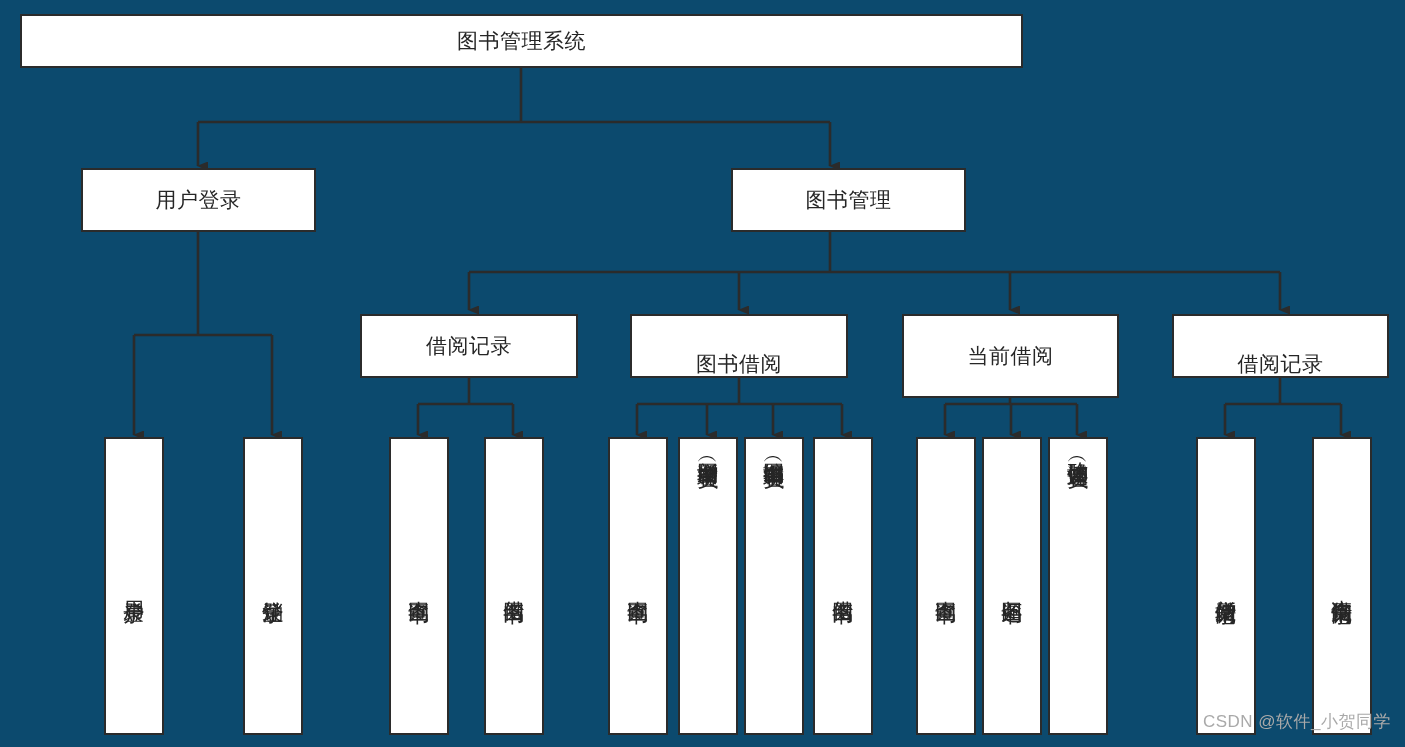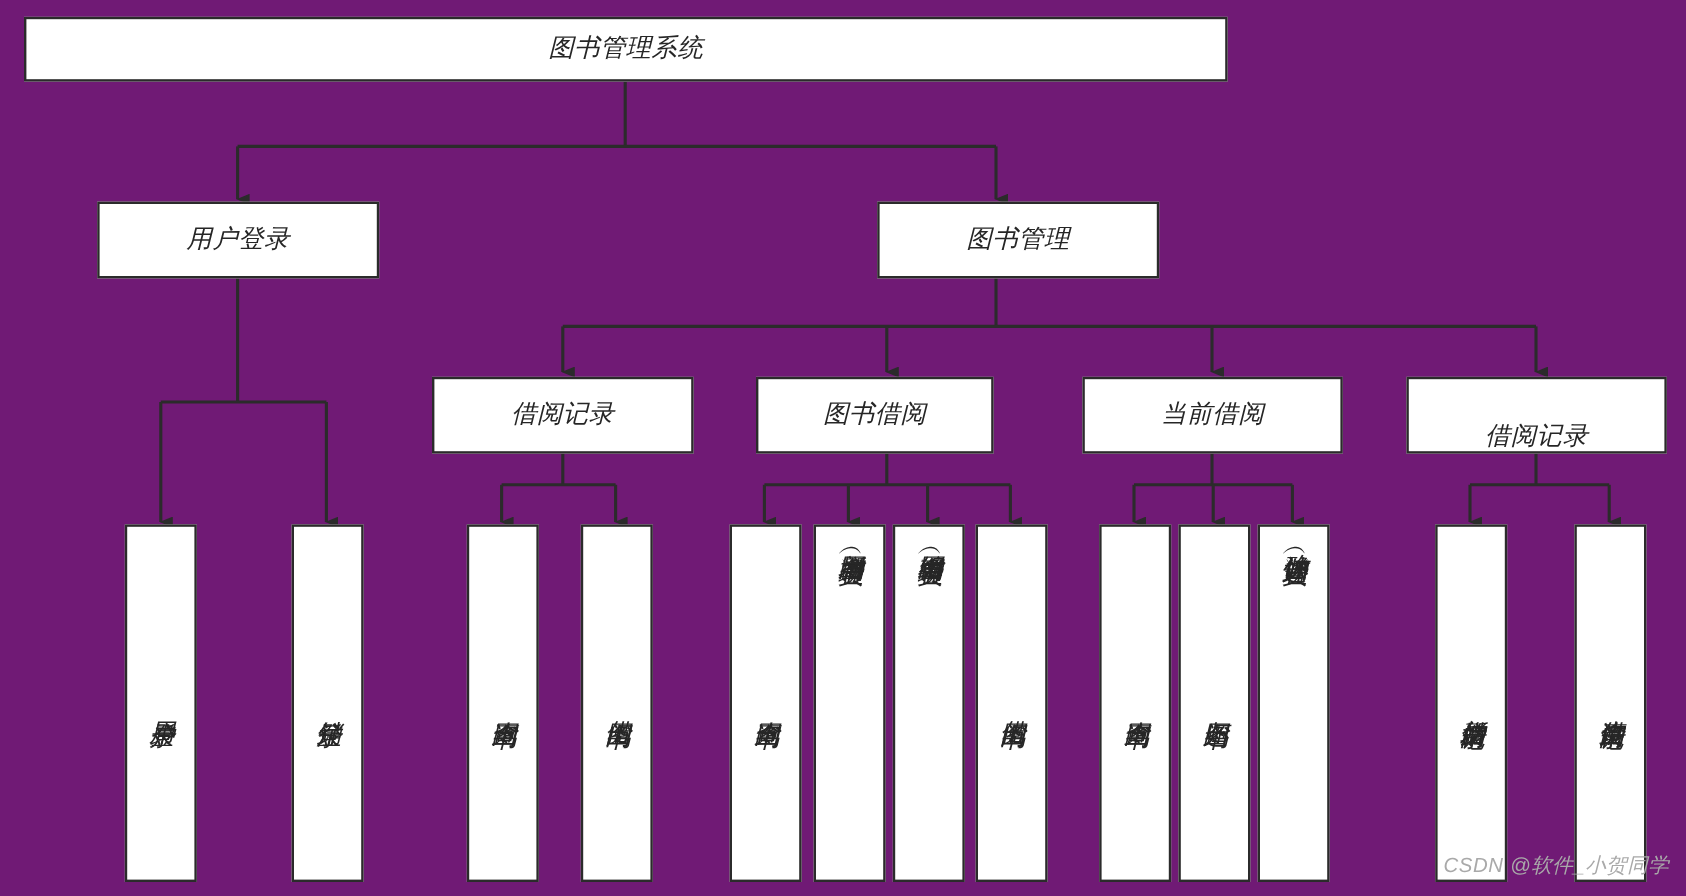--- a/index.html
+++ b/index.html
@@ -7,23 +7,22 @@
     padding: 0;
     background: #ffffff;
   }
   body {
     font-family: "Liberation Sans", "DejaVu Sans", sans-serif;
   }
   #canvas {
     position: relative;
     width: 1405px;
     height: 747px;
-    background: #701a75;
+    background: #0c4a6e;
     overflow: hidden;
-    font-style: italic;
   }
   #diagram-svg {
     position: absolute;
     left: 0;
     top: 0;
     width: 1405px;
     height: 747px;
   }
   .node-box {
     position: absolute;
@@ -133,24 +132,24 @@
   <div class="node-box" style="left:81px; top:168px; width:235px; height:64px;">
     <span class="node-label-h">用户登录</span>
   </div>
   <div class="node-box" style="left:712px; top:168px; width:235px; height:64px;margin-left:19px;">
     <span class="node-label-h">图书管理</span>
   </div>
 
   <div class="node-box" style="left:360px; top:314px; width:218px; height:64px;">
     <span class="node-label-h">借阅记录</span>
   </div>
-  <div class="node-box" style="left:630px; top:314px; width:198px; height:64px;">
+  <div class="node-box" style="left:630px; top:314px; width:218px; height:64px;align-items:flex-end;">
     <span class="node-label-h">图书借阅</span>
   </div>
-  <div class="node-box" style="left:902px; top:314px; width:217px; height:64px;">
+  <div class="node-box" style="left:902px; top:314px; width:217px; height:84px;">
     <span class="node-label-h">当前借阅</span>
   </div>
   <div class="node-box" style="left:1172px; top:314px; width:217px; height:64px;align-items:flex-end;">
     <span class="node-label-h">借阅记录</span>
   </div>
 
   <div class="node-box vbox centered" style="left:104px; top:437px; width:60px; height:298px;">
     <span class="node-label-v">用户登录</span>
   </div>
   <div class="node-box vbox centered" style="left:243px; top:437px; width:60px; height:298px;">

